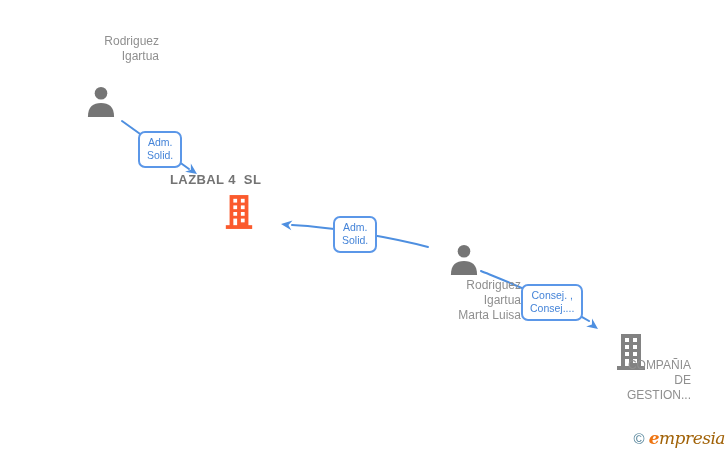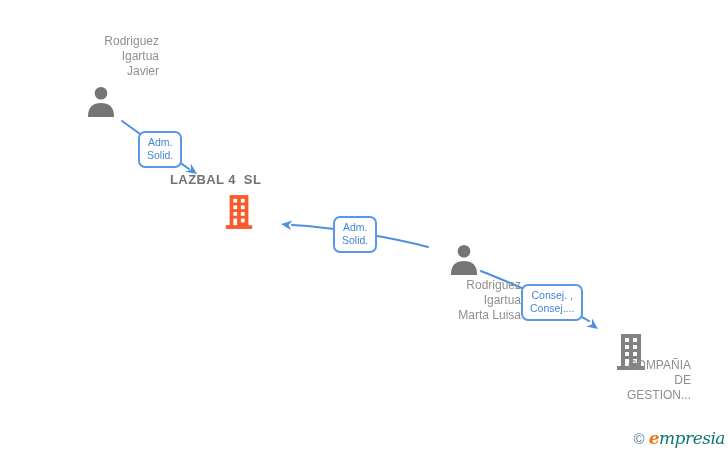--- a/index.html
+++ b/index.html
@@ -57,21 +57,21 @@
     font-size:15px;
     font-family:"Liberation Sans", sans-serif;
   }
   .wm-brand{
     font-family:"DejaVu Serif", serif;
     font-style:italic;
     font-size:17px;
     letter-spacing:-0.5px;
   }
   .wm-e{color:#ee7411;font-weight:bold;}
-  .wm-rest{color:#0f766e;}
+  .wm-rest{color:#a16207;}
 </style>
 </head>
 <body>
 
 <div class="canvas">
 
   <svg class="edges" width="728" height="450" viewBox="0 0 728 450">
     <path class="edge-path" d="M122,121 L189,169"></path>
     <polygon class="arrowhead" points="0,0 -11,-5 -7.5,0 -11,5" transform="translate(197,174) rotate(35)"></polygon>
 
@@ -93,21 +93,20 @@
   </div>
 
   <div class="edge-label" style="left:521px;top:284px;">
     <span class="line">Consej. ,</span>
     <span class="line">Consej....</span>
   </div>
 
   <div class="node-label" style="left:39px;top:34px;width:120px;">
     <span class="line">Rodriguez</span>
     <span class="line">Igartua</span>
-    <span class="line">Javier</span>
   </div>
   <svg class="node-icon" style="left:86px;top:86px;" width="30" height="32" viewBox="0 0 30 33">
     <circle cx="15" cy="7.5" r="6.5" fill="#757575"></circle>
     <path d="M1.5,32 C1.5,21 7,17.5 15,17.5 C23,17.5 28.5,21 28.5,32 Z" fill="#757575"></path>
   </svg>
 
   <div class="company-name" style="left:170px;top:172px;width:140px;">LAZBAL 4  SL</div>
   <svg class="node-icon" style="left:223px;top:195px;" width="32" height="34" viewBox="0 0 34 36">
     <rect x="7" y="0" width="20" height="33" fill="#fb5a2d"></rect>
     <rect x="3" y="32" width="28" height="4" fill="#fb5a2d"></rect>

